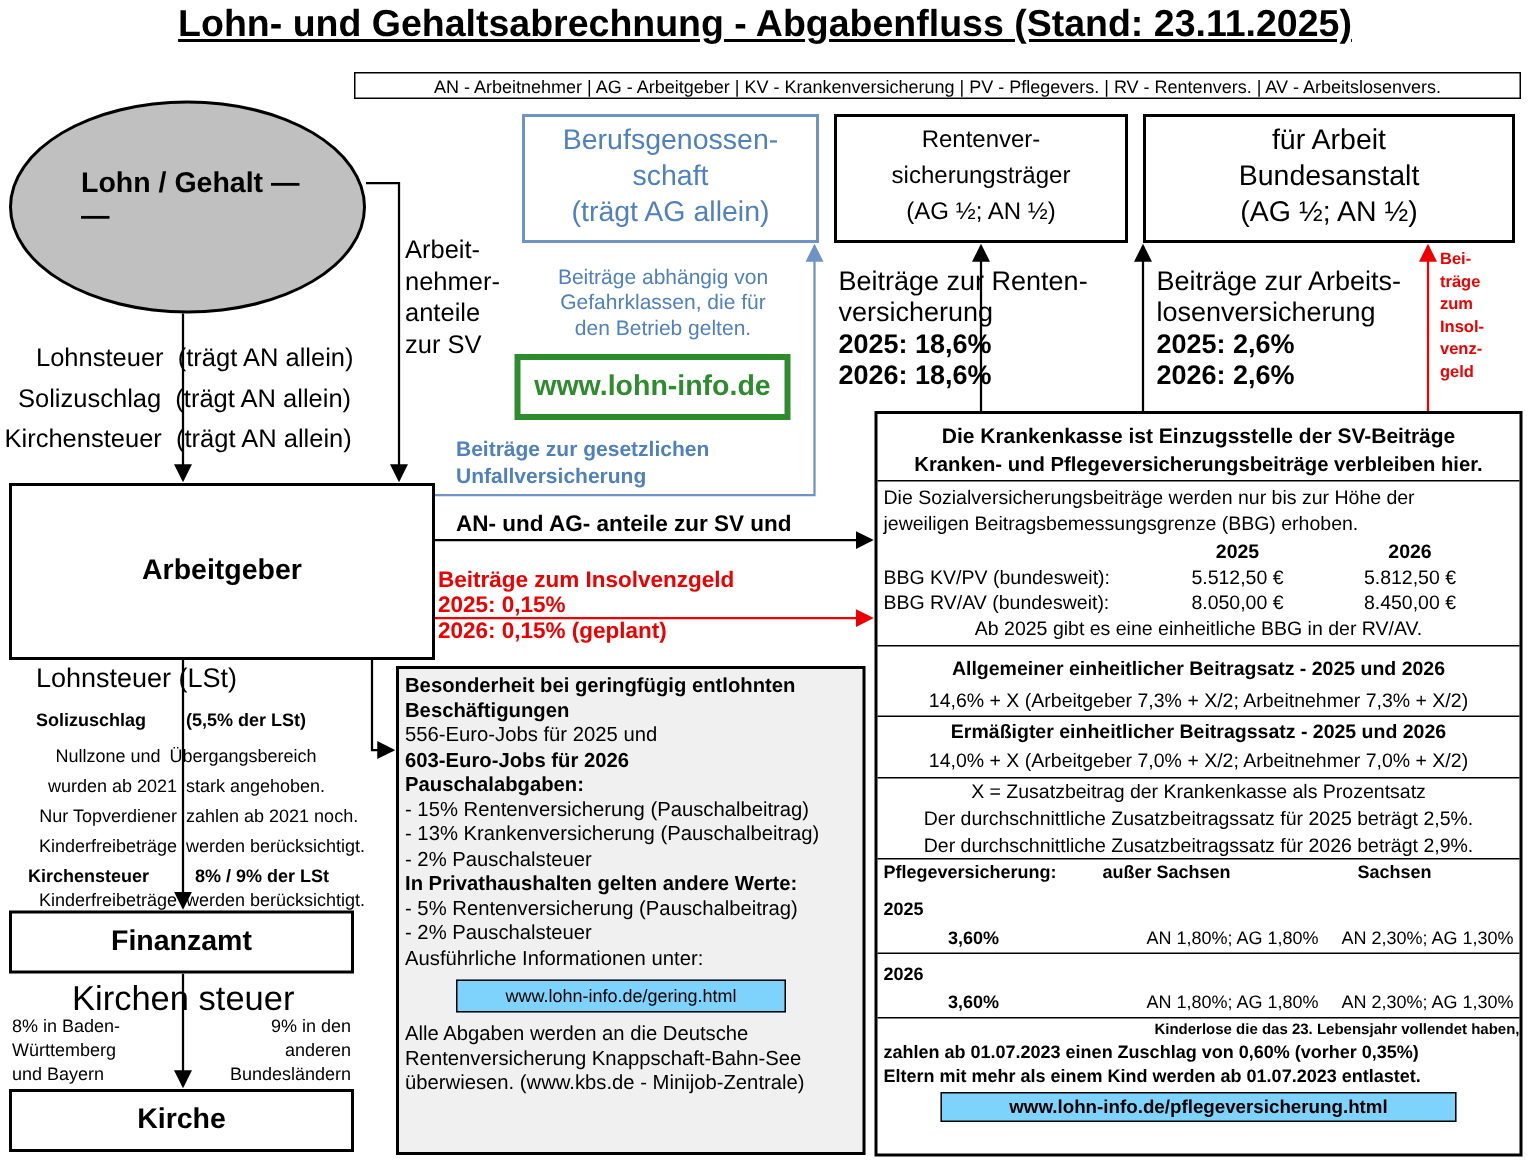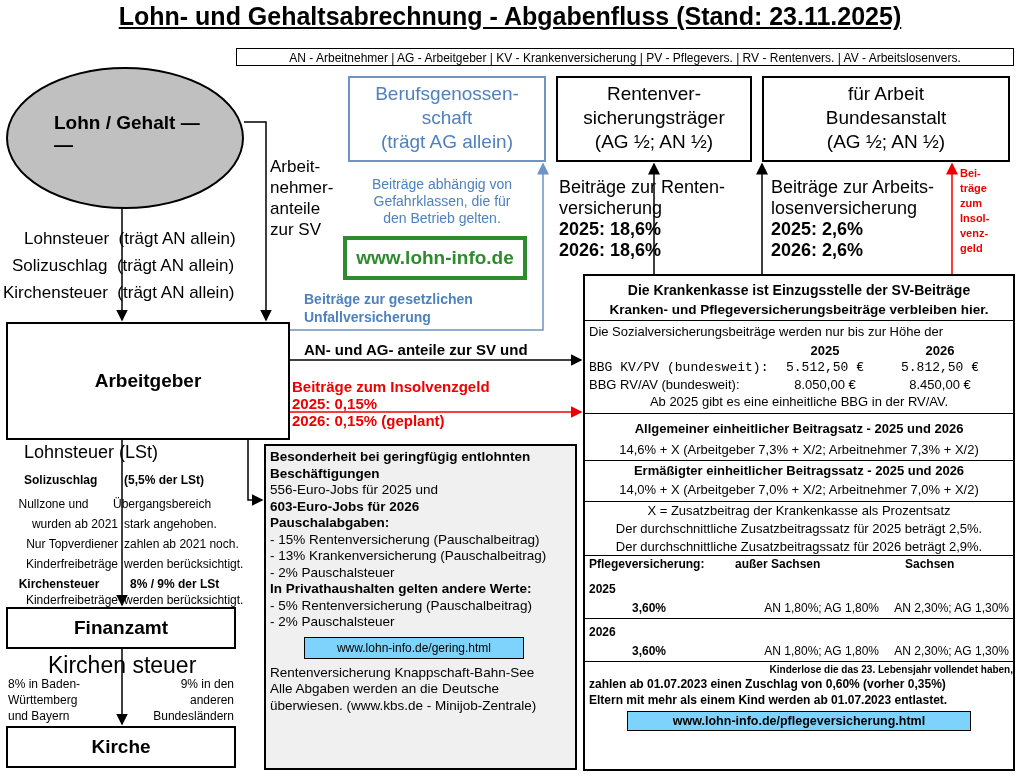--- a/index.html
+++ b/index.html
@@ -6,21 +6,21 @@
   body{width:1020px;height:779px;position:relative;overflow:hidden;font-family:"Liberation Sans",sans-serif;color:#000;}
   .abs{position:absolute;}
   .box{position:absolute;border:2px solid #000;background:#fff;box-sizing:border-box;}
   .title{left:0;top:2px;width:1020px;text-align:center;font-size:25px;font-weight:bold;text-decoration:underline;}
   .legend{left:236px;top:48px;width:778px;height:18px;border:1px solid #000;font-size:12px;text-align:center;line-height:18px;box-sizing:border-box;}
   .ellipse{left:6px;top:67px;width:238px;height:142px;border-radius:50%;background:#c0c0c0;border:2px solid #000;box-sizing:border-box;}
   .ellipse-label{left:54px;top:112px;font-size:19px;font-weight:bold;}
   .bg-box{left:348px;top:76px;width:198px;height:86px;border:2px solid #6e93c4;box-sizing:border-box;color:#4f81bd;font-size:19px;text-align:center;line-height:24px;padding-top:4px;}
   .small-blue{color:#4f81bd;font-size:14px;text-align:center;line-height:17px;}
   .site-box{left:343px;top:236px;width:184px;height:44px;border:4px solid #2e8b2e;box-sizing:border-box;color:#2e8b2e;font-size:19px;font-weight:bold;text-align:center;line-height:36px;}
-  .rv-box{left:556px;top:76px;width:196px;height:86px;font-size:19px;text-align:center;line-height:24px;padding-top:4px;}
+  .rv-box{left:556px;top:76px;width:196px;height:86px;font-size:16px;text-align:center;line-height:24px;padding-top:4px;}
   .ba-box{left:762px;top:76px;width:248px;height:86px;font-size:19px;text-align:center;line-height:24px;padding-top:4px;}
   .big{font-size:18px;line-height:21px;}
   .bold{font-weight:bold;}
   .red{color:#e00;}
   .ag-box{left:6px;top:322px;width:284px;height:118px;font-size:19px;font-weight:bold;text-align:center;line-height:114px;}
   .fa-box{left:6px;top:607px;width:230px;height:42px;font-size:19px;font-weight:bold;text-align:center;line-height:38px;}
   .ki-box{left:6px;top:726px;width:230px;height:42px;font-size:19px;font-weight:bold;text-align:center;line-height:38px;}
   .mini-box{left:264px;top:444px;width:313px;height:326px;background:#f0f0f0;border:2px solid #000;box-sizing:border-box;font-size:13.5px;line-height:16.5px;padding:3px 4px;}
   .kk-box{left:583px;top:274px;width:432px;height:497px;border:2px solid #000;box-sizing:border-box;font-size:13px;}
   .gray-link{background:#7dd3fc;border:1px solid #000;text-align:center;box-sizing:border-box;}
@@ -142,21 +142,21 @@
 
 <div class="abs" style="left:24px;top:442px;font-size:18px;">Lohnsteuer  (LSt)</div>
 <div class="abs small" style="left:24px;top:472px;width:230px;">
   <div style="display:flex;">
       <span class="bold" style="width:100px">Solizuschlag</span>
       <span class="bold">(5,5% der LSt)</span>
     </div>
 </div>
 <div class="abs small" style="left:0;top:494px;width:250px;line-height:20px;">
   <div style="display:flex;">
-      <span style="width:107px;text-align:center">Nullzone und</span>
+      <span style="width:107px;text-align:right">Nullzone und</span>
       <span style="margin-left:6px">Übergangsbereich</span>
     </div>
   <div style="display:flex;">
       <span style="width:118px;text-align:right">wurden ab 2021</span>
       <span style="margin-left:6px">stark angehoben.</span>
     </div>
   <div style="display:flex;">
       <span style="width:118px;text-align:right">Nur Topverdiener</span>
       <span style="margin-left:6px">zahlen ab 2021 noch.</span>
     </div>
@@ -196,38 +196,40 @@
   <div class="bold">Besonderheit bei geringfügig entlohnten Beschäftigungen</div>
   <div> 556-Euro-Jobs für 2025 und</div>
   <div class="bold">603-Euro-Jobs für 2026</div>
   <div class="bold">Pauschalabgaben:</div>
   <div>- 15% Rentenversicherung (Pauschalbeitrag)</div>
   <div>- 13% Krankenversicherung (Pauschalbeitrag)</div>
   <div>- 2% Pauschalsteuer</div>
   <div class="bold">In Privathaushalten gelten andere Werte:</div>
   <div>- 5% Rentenversicherung (Pauschalbeitrag)</div>
   <div>- 2% Pauschalsteuer</div>
+  <div>Ausführliche Informationen unter:</div>
   <div class="gray-link" style="margin:6px 0 6px 34px;width:220px;height:22px;line-height:20px;font-size:12px;">www.lohn-info.de/gering.html</div>
+  <div>Alle Abgaben werden an die Deutsche</div>
   <div>Rentenversicherung Knappschaft-Bahn-See</div>
-  <div>Alle Abgaben werden an die Deutsche</div>
   <div>überwiesen. (www.kbs.de  -  Minijob-Zentrale)</div>
 </div>
 
 <div class="abs kk-box">
   <div class="bold" style="text-align:center;font-size:14px;padding-top:6px;height:18px;">Die Krankenkasse ist Einzugsstelle der SV-Beiträge</div>
   <div class="bold" style="text-align:center;font-size:13.5px;height:20px;line-height:20px;border-bottom:1px solid #000;">Kranken- und Pflegeversicherungsbeiträge verbleiben hier.</div>
   <div style="padding:2px 4px;line-height:17px;">
     <div>Die Sozialversicherungsbeiträge werden nur bis zur Höhe der</div>
+    <div>jeweiligen Beitragsbemessungsgrenze (BBG) erhoben.</div>
   </div>
   <div style="display:flex;font-weight:bold;line-height:17px;">
     <span style="width:190px"></span>
       <span style="width:100px;text-align:center">2025</span>
       <span style="width:130px;text-align:center">2026</span>
   </div>
-  <div style="display:flex;line-height:17px;padding-left:4px;font-family:Liberation Mono, monospace;">
+  <div style="display:flex;line-height:17px;padding-left:4px;">
     <span style="width:186px">BBG KV/PV (bundesweit):</span>
       <span style="width:100px;text-align:center">5.512,50 €</span>
       <span style="width:130px;text-align:center">5.812,50 €</span>
   </div>
   <div style="display:flex;line-height:17px;padding-left:4px;">
     <span style="width:186px">BBG RV/AV (bundesweit):</span>
       <span style="width:100px;text-align:center">8.050,00 €</span>
       <span style="width:130px;text-align:center">8.450,00 €</span>
   </div>
   <div style="text-align:center;line-height:18px;border-bottom:1px solid #000;padding-bottom:2px;">Ab 2025 gibt es eine einheitliche BBG in der RV/AV.</div>

